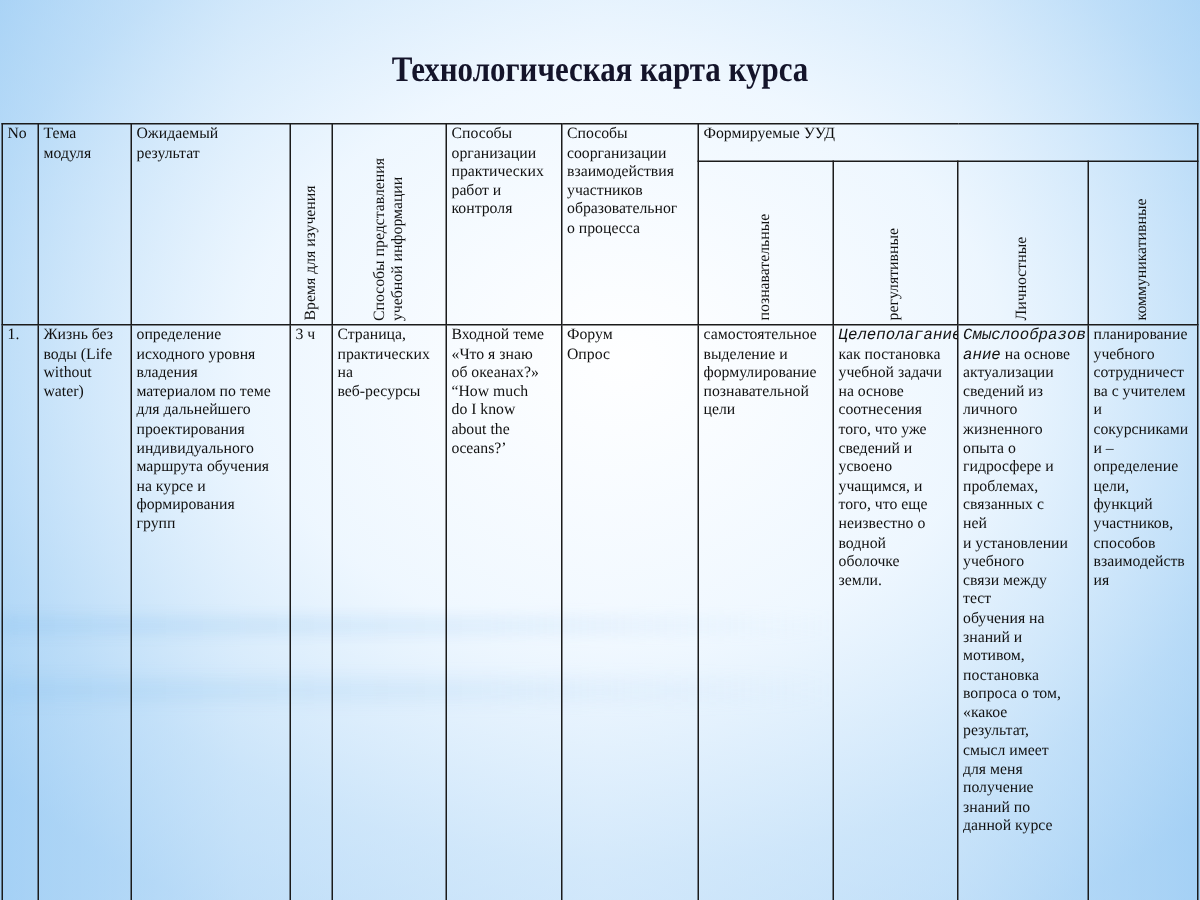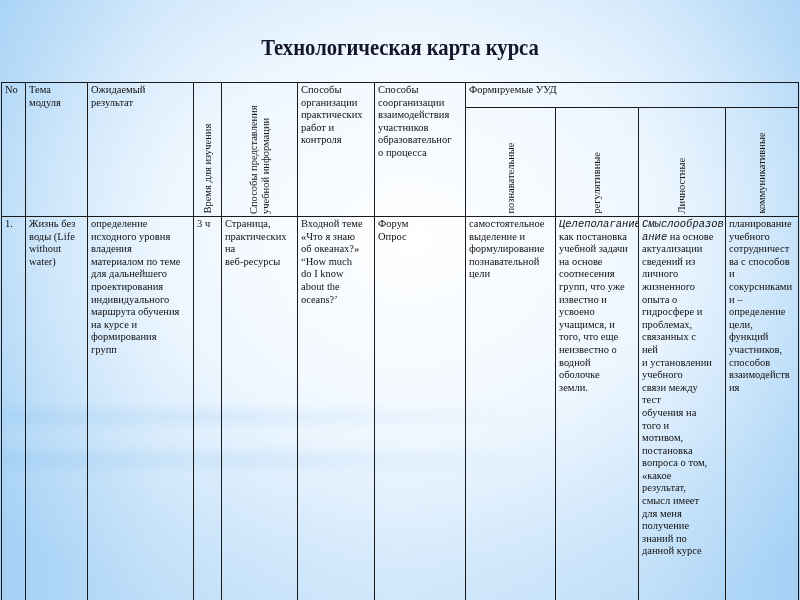--- a/index.html
+++ b/index.html
@@ -176,22 +176,22 @@
       <div>формулирование</div>
           <div>познавательной</div>
       <div>цели</div>
     </td>
     <td>
       <div><em>Целеполагание</em></div>
       <div>как постановка</div>
           <div>учебной задачи</div>
       <div>на основе</div>
           <div>соотнесения</div>
-      <div>групп, что уже</div>
-          <div>известно и</div>
+      <div>того, что уже</div>
+          <div>сведений и</div>
       <div>усвоено</div>
           <div>учащимся, и</div>
       <div>того, что еще</div>
           <div>неизвестно о</div>
       <div>водной</div>
           <div>оболочке</div>
       <div>земли.</div>
     </td>
     <td>
       <div><em>Смыслообразов</em></div>
@@ -203,37 +203,37 @@
       <div>опыта  о</div>
           <div>гидросфере и</div>
       <div>проблемах,</div>
           <div>связанных с</div>
       <div>ней</div>
           <div>и установлении</div>
       <div>учебного</div>
           <div>связи между</div>
       <div>тест</div>
           <div>обучения на</div>
-      <div>того и</div>
+      <div>знаний и</div>
           <div>мотивом,</div>
       <div>постановка</div>
           <div>вопроса о том,</div>
       <div>«какое</div>
           <div>результат,</div>
       <div>смысл имеет</div>
           <div>для меня</div>
       <div>получение</div>
           <div>знаний по</div>
       <div>данной курсе</div>
     </td>
     <td>
       <div>планирование</div>
           <div>учебного</div>
       <div>сотрудничест</div>
-          <div>ва с способов</div>
+          <div>ва с учителем</div>
       <div>и</div>
           <div>сокурсниками</div>
       <div>и –</div>
           <div>определение</div>
       <div>цели,</div>
           <div>функций</div>
       <div>участников,</div>
           <div>способов</div>
       <div>взаимодейств</div>
           <div>ия</div>

